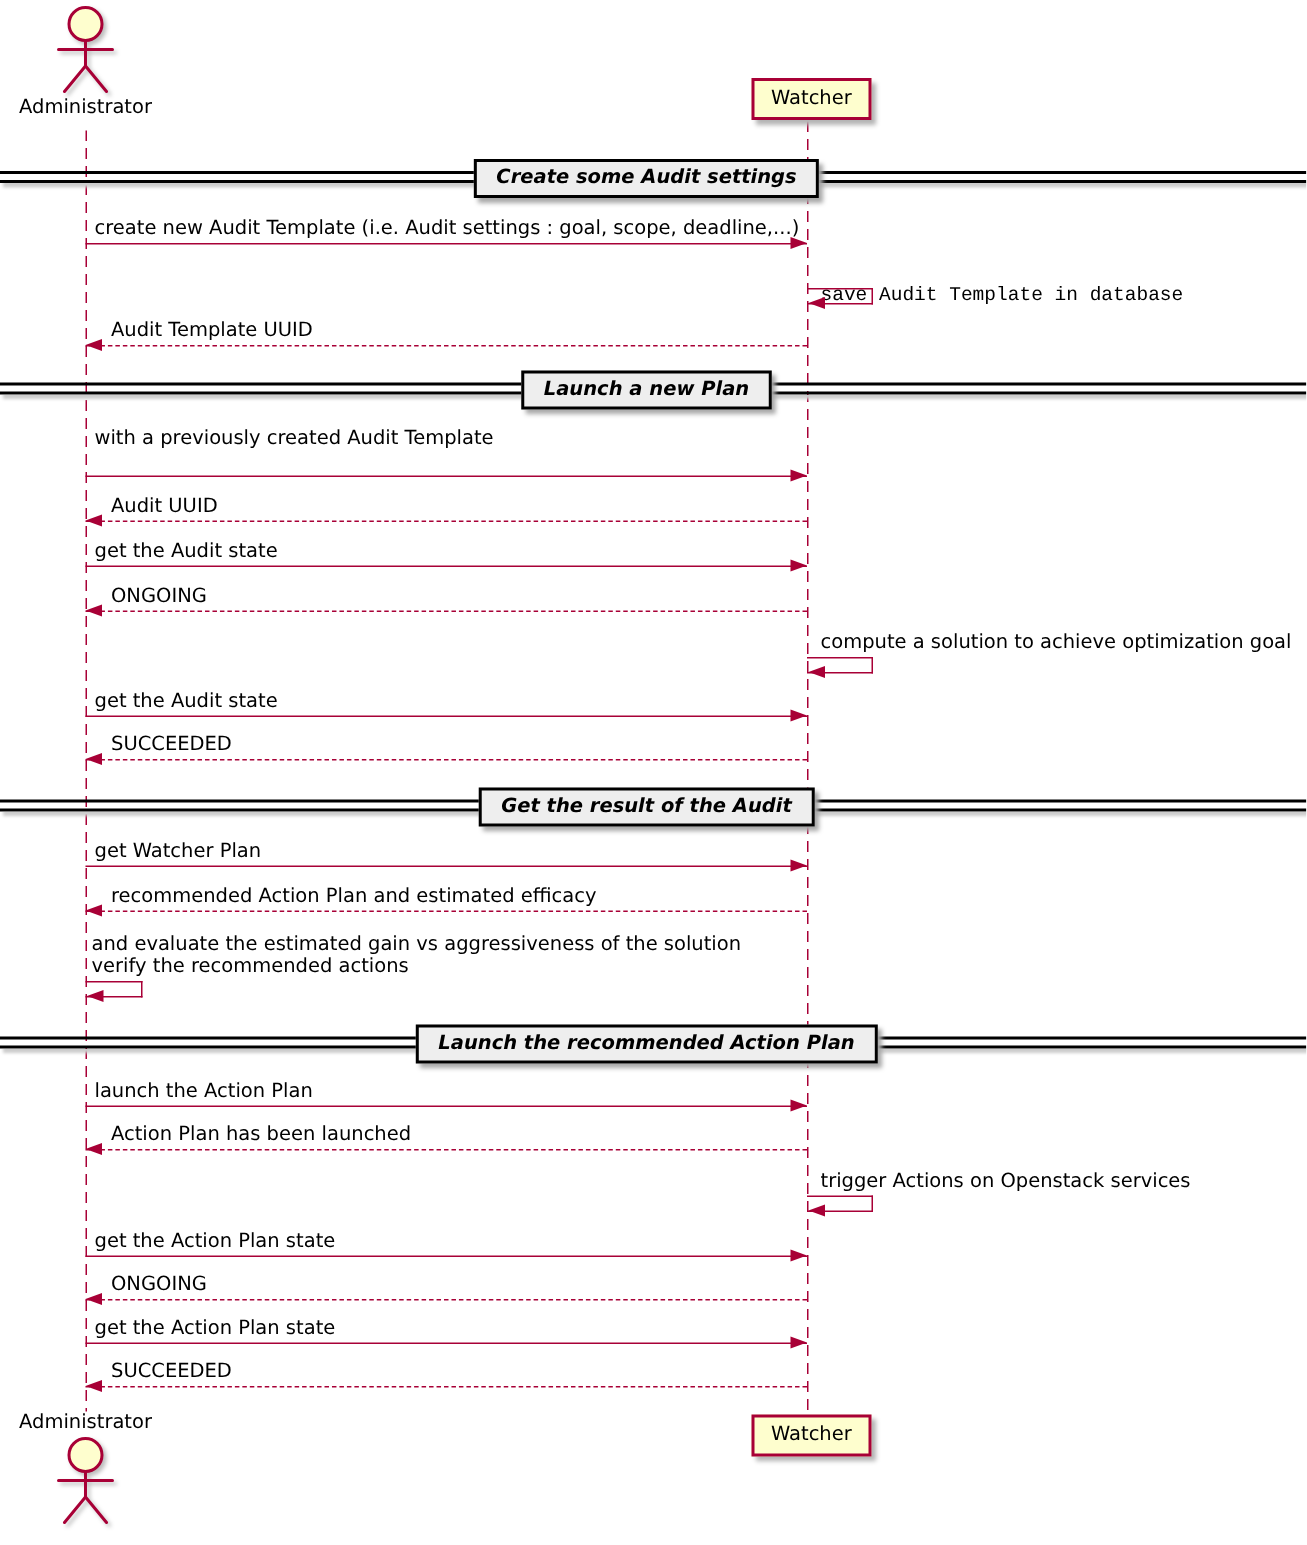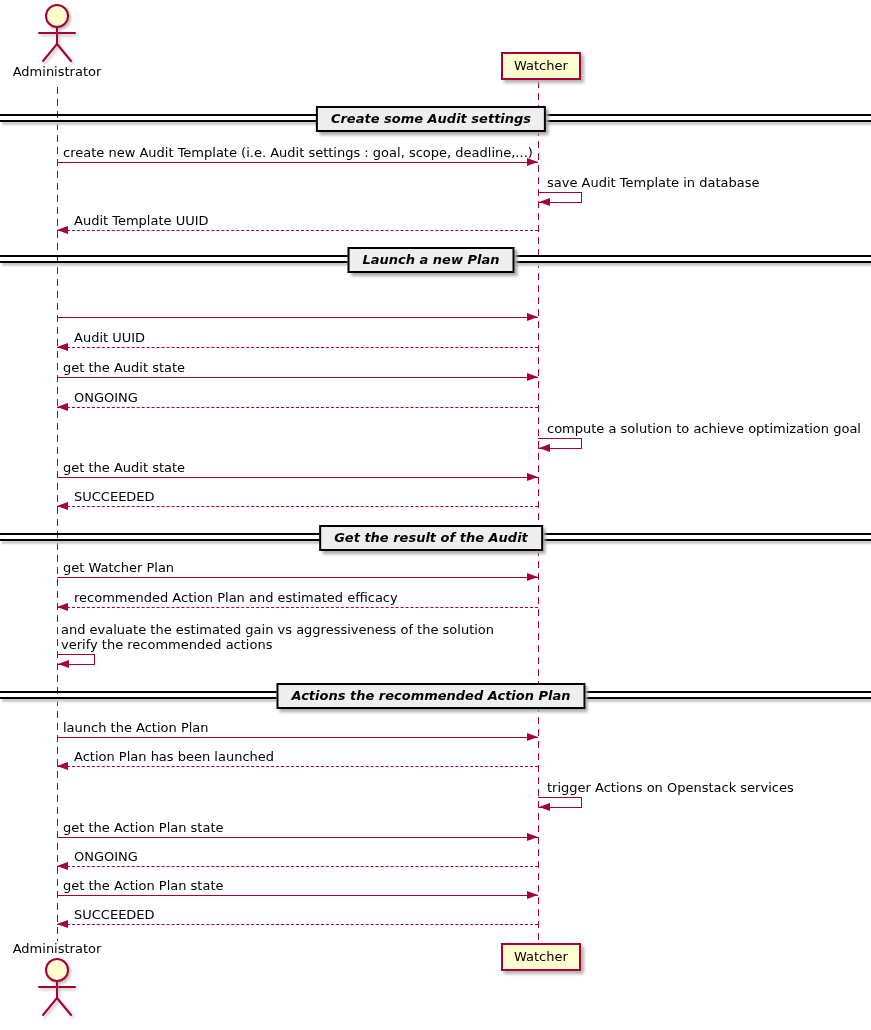--- a/index.html
+++ b/index.html
@@ -88,33 +88,34 @@
   <div class="lifeline" style="left:538px; top:81px; height:862px;"></div>
 
   <div id="layer">
       <div class="divider-lines" style="top: 114px;"></div>
       <div class="divider-box" style="left: 431px; top: 106px;">Create some Audit settings</div>
       <div class="msg-label" style="left: 63px; top: 145px;">
         <div>create new Audit Template (i.e. Audit settings : goal, scope, deadline,...)</div>
       </div>
       <div class="msg-line solid" style="left: 57px; top: 162px; width: 481px;"></div>
       <div class="head right" style="top: 158px; left: 527px;"></div>
-      <div class="msg-label" style="left: 547px; top: 175px;">
+      <div class="msg-label" style="left: 547px; top: 189px; font-family: Liberation Mono, monospace;">
         <div>save Audit Template in database</div>
       </div>
       <div class="self-loop" style="left: 538px; top: 192px; width: 44px; height: 11px;"></div>
       <div class="head left" style="top: 198px; left: 539px;"></div>
       <div class="msg-label" style="left: 74px; top: 213px;">
         <div>Audit Template UUID</div>
       </div>
       <div class="msg-line dotted" style="left: 57px; top: 230px; width: 481px;"></div>
       <div class="head left" style="top: 226px; left: 57px;"></div>
       <div class="divider-lines" style="top: 255px;"></div>
       <div class="divider-box" style="left: 431px; top: 247px;">Launch a new Plan</div>
       <div class="msg-label" style="left: 63px; top: 285px;">
+        <div>with a previously created Audit Template</div>
       </div>
       <div class="msg-line solid" style="left: 57px; top: 317px; width: 481px;"></div>
       <div class="head right" style="top: 313px; left: 527px;"></div>
       <div class="msg-label" style="left: 74px; top: 330px;">
         <div>Audit UUID</div>
       </div>
       <div class="msg-line dotted" style="left: 57px; top: 347px; width: 481px;"></div>
       <div class="head left" style="top: 343px; left: 57px;"></div>
       <div class="msg-label" style="left: 63px; top: 360px;">
         <div>get the Audit state</div>
@@ -153,21 +154,21 @@
       </div>
       <div class="msg-line dotted" style="left: 57px; top: 607px; width: 481px;"></div>
       <div class="head left" style="top: 603px; left: 57px;"></div>
       <div class="msg-label" style="left: 61px; top: 622px;">
         <div>and evaluate the estimated gain vs aggressiveness of the solution</div>
         <div>verify the recommended actions</div>
       </div>
       <div class="self-loop" style="left: 57px; top: 654px; width: 38px; height: 11px;"></div>
       <div class="head left" style="top: 660px; left: 58px;"></div>
       <div class="divider-lines" style="top: 691px;"></div>
-      <div class="divider-box" style="left: 431px; top: 683px;">Actions the recommended Action Plan</div>
+      <div class="divider-box" style="left: 431px; top: 683px;">Launch the recommended Action Plan</div>
       <div class="msg-label" style="left: 63px; top: 720px;">
         <div>launch the Action Plan</div>
       </div>
       <div class="msg-line solid" style="left: 57px; top: 737px; width: 481px;"></div>
       <div class="head right" style="top: 733px; left: 527px;"></div>
       <div class="msg-label" style="left: 74px; top: 749px;">
         <div>Action Plan has been launched</div>
       </div>
       <div class="msg-line dotted" style="left: 57px; top: 766px; width: 481px;"></div>
       <div class="head left" style="top: 762px; left: 57px;"></div>

